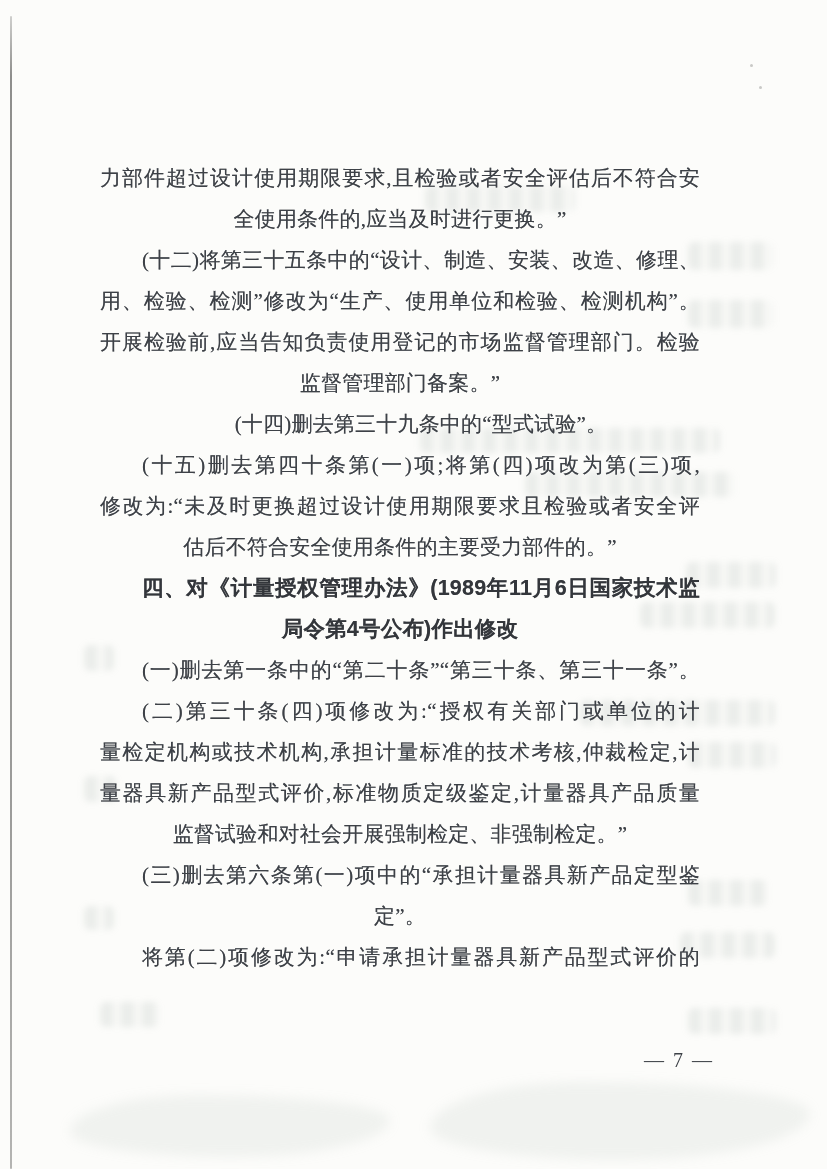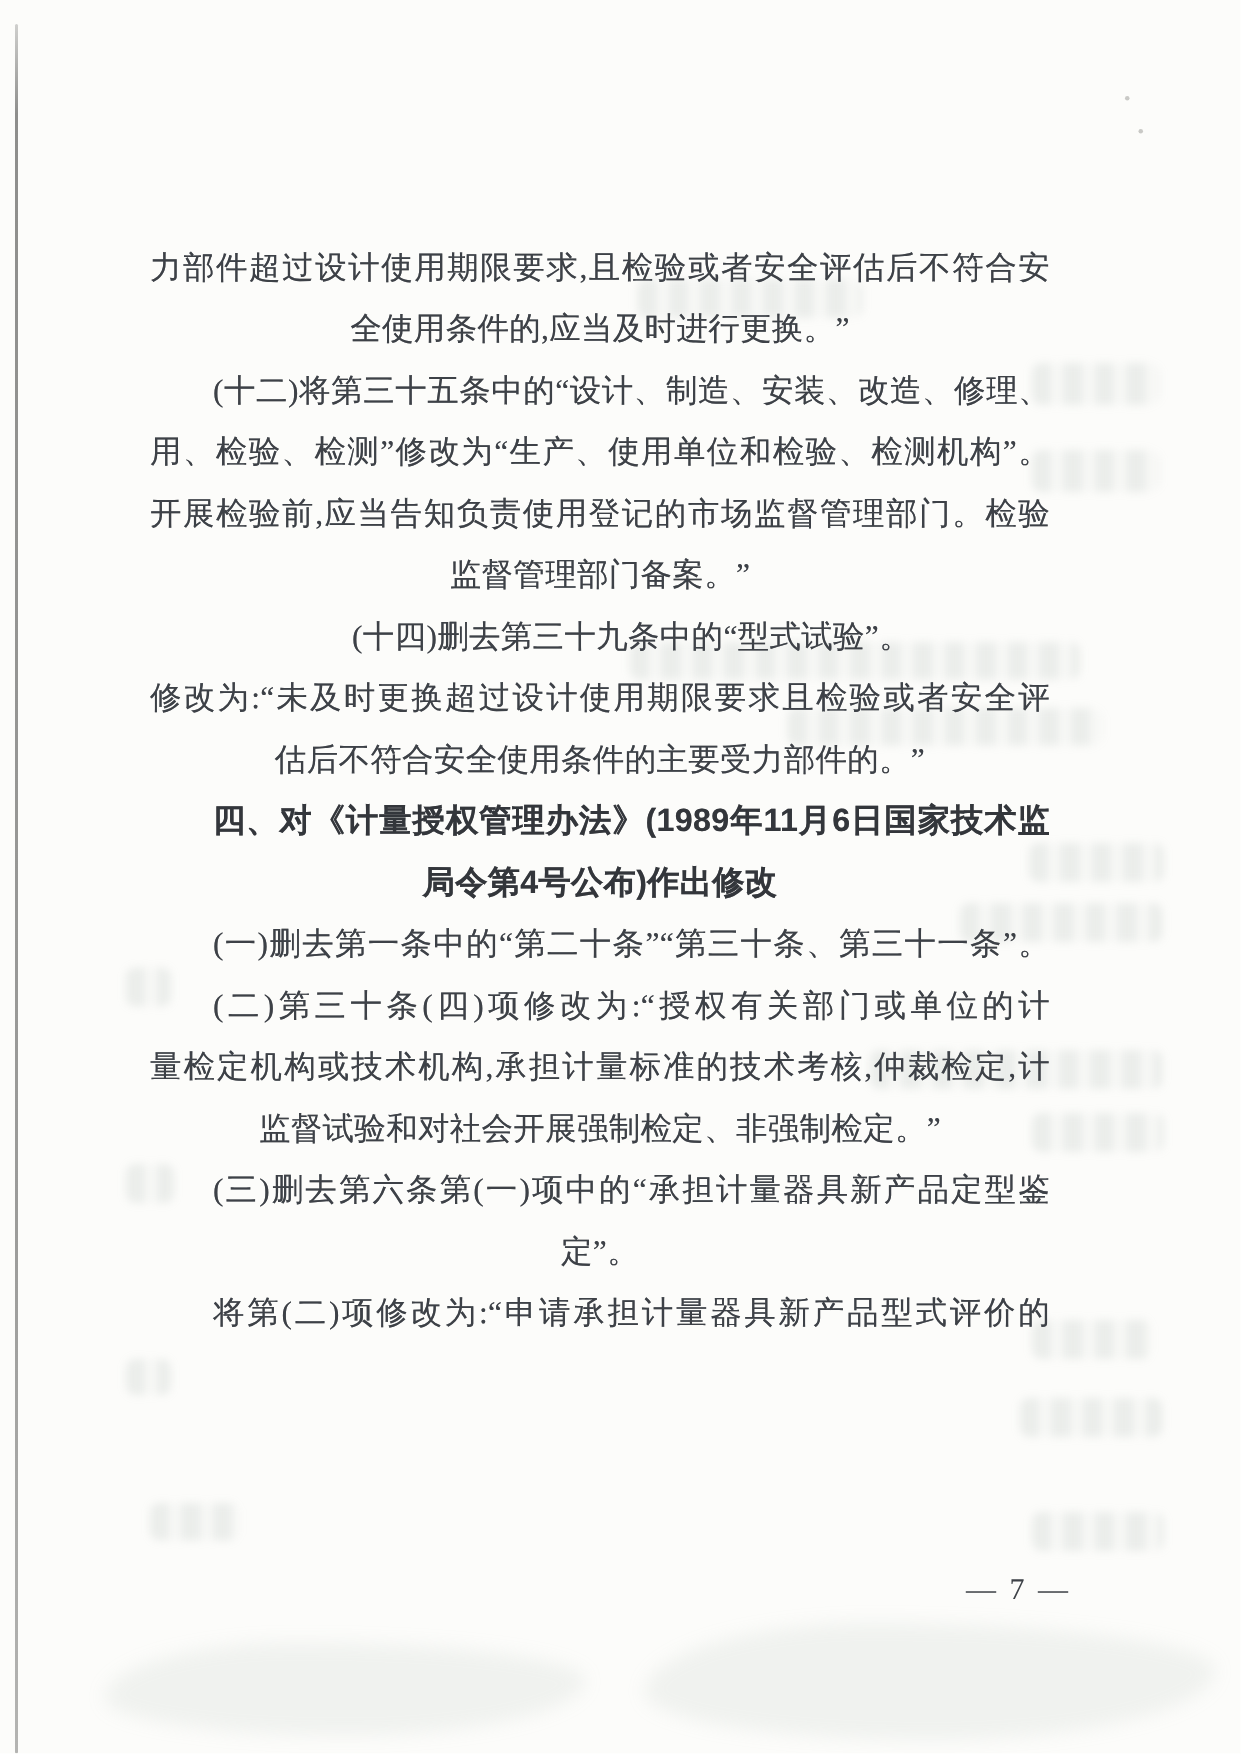--- a/index.html
+++ b/index.html
@@ -78,27 +78,29 @@
   <div class="bleed big" style="left:70px;top:1095px;width:320px;height:62px;"></div>
 
   <div class="text-col">
     <div class="ln just">力部件超过设计使用期限要求,且检验或者安全评估后不符合安</div>
     <div class="ln">全使用条件的,应当及时进行更换。”</div>
     <div class="ln just indent">(十二)将第三十五条中的“设计、制造、安装、改造、修理、使</div>
     <div class="ln just">用、检验、检测”修改为“生产、使用单位和检验、检测机构”。</div>
     <div class="ln just">开展检验前,应当告知负责使用登记的市场监督管理部门。检验</div>
     <div class="ln">监督管理部门备案。”</div>
     <div class="ln indent">(十四)删去第三十九条中的“型式试验”。</div>
+    <div class="ln just indent">(十五)删去第四十条第(一)项;将第(四)项改为第(三)项,</div>
     <div class="ln just">修改为:“未及时更换超过设计使用期限要求且检验或者安全评</div>
     <div class="ln">估后不符合安全使用条件的主要受力部件的。”</div>
     <div class="ln just indent hd">四、对《计量授权管理办法》(1989年11月6日国家技术监督</div>
     <div class="ln hd">局令第4号公布)作出修改</div>
     <div class="ln just indent">(一)删去第一条中的“第二十条”“第三十条、第三十一条”。</div>
     <div class="ln just indent">(二)第三十条(四)项修改为:“授权有关部门或单位的计</div>
     <div class="ln just">量检定机构或技术机构,承担计量标准的技术考核,仲裁检定,计</div>
+    <div class="ln just">量器具新产品型式评价,标准物质定级鉴定,计量器具产品质量</div>
     <div class="ln">监督试验和对社会开展强制检定、非强制检定。”</div>
     <div class="ln just indent">(三)删去第六条第(一)项中的“承担计量器具新产品定型鉴</div>
     <div class="ln">定”。</div>
     <div class="ln just indent">将第(二)项修改为:“申请承担计量器具新产品型式评价的</div>
   </div>
 
   <div class="pageno">— 7 —</div>
 
 </div>
 

